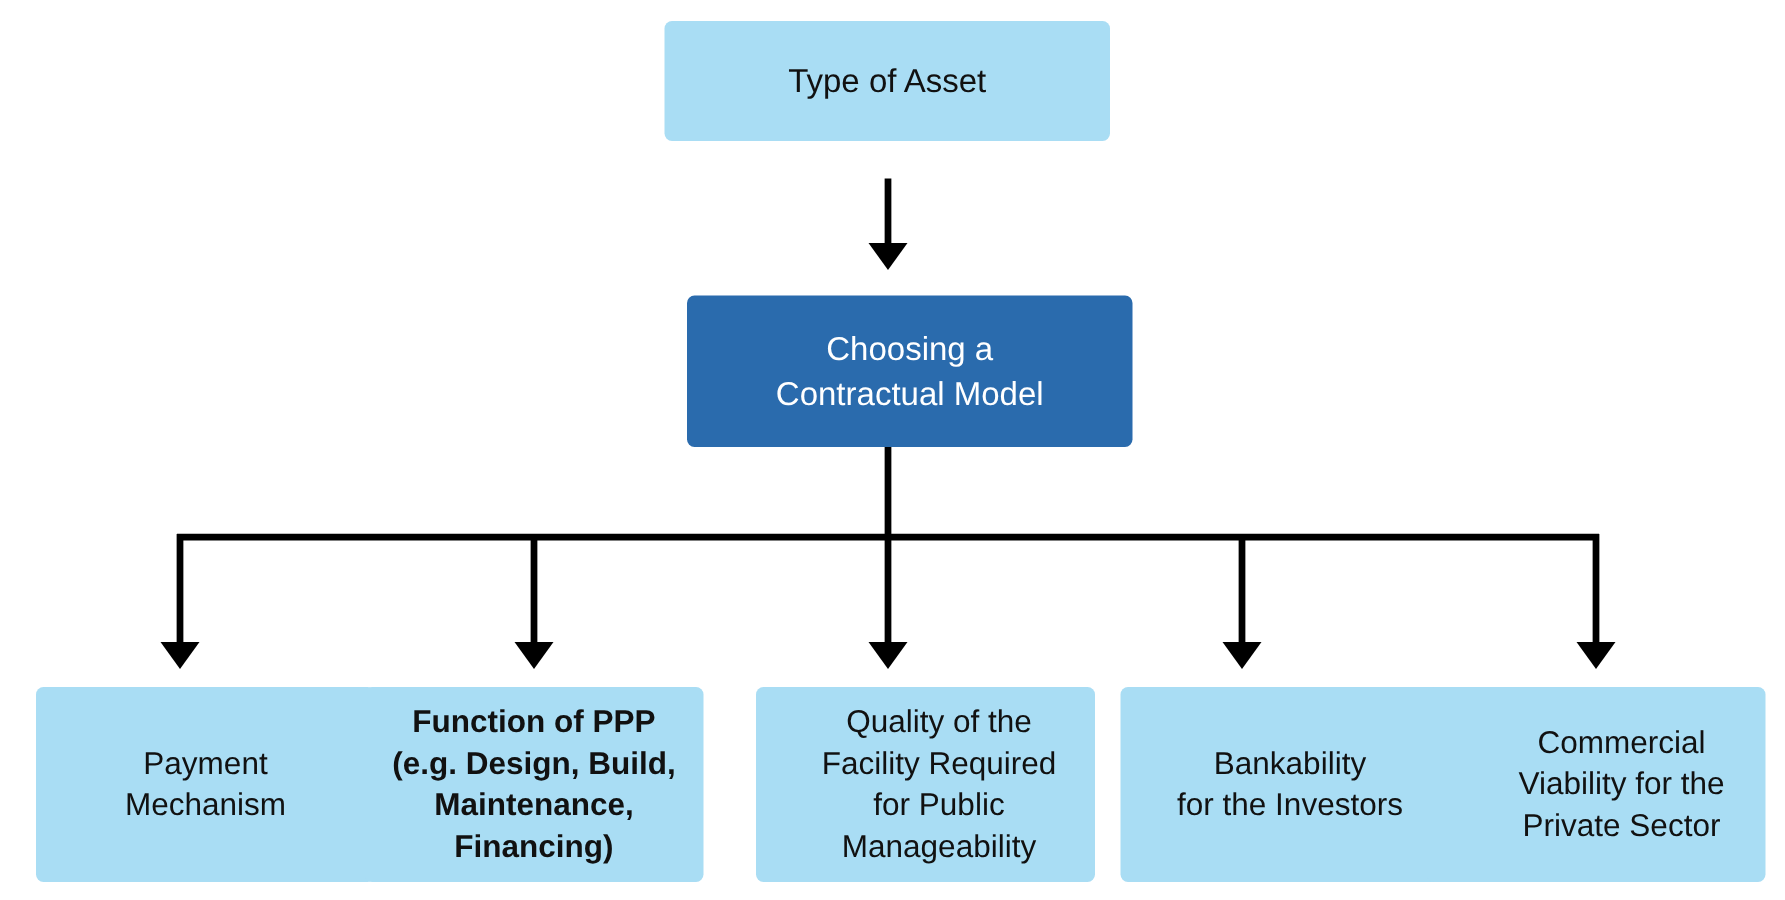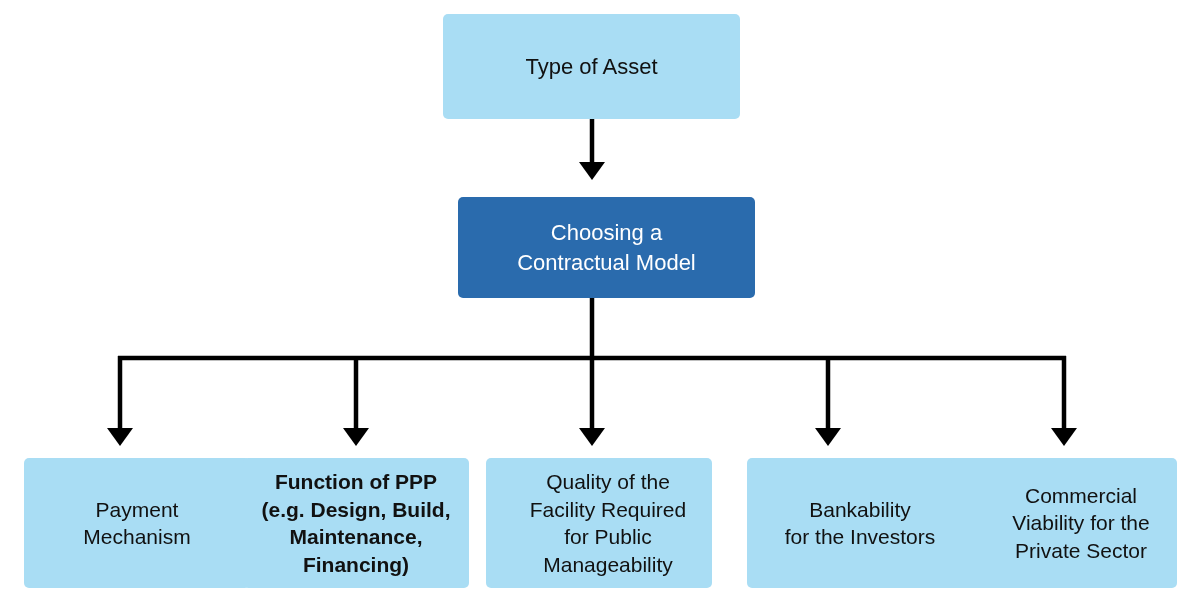--- a/index.html
+++ b/index.html
@@ -31,27 +31,27 @@
     box-sizing: border-box;
     padding: 4px 6px;
     z-index: 1;
   }
 
   .node-text { white-space: pre-line; }
 
   .light { background: #a9ddf4; color: #111111; }
   .dark  { background: #2a6bad; color: #ffffff; }
 
-  .root-box   { left: 443px; top: 14px;  width: 297px; height: 105px; font-size: 22px; line-height: 30px; }
+  .root-box   { left: 443px; top: 14px;  width: 297px; height: 80px; font-size: 22px; line-height: 30px; }
   .center-box { left: 458px; top: 197px; width: 297px; height: 101px; font-size: 22px; line-height: 30px; }
 
   .leaf { top: 458px; width: 226px; height: 130px; font-size: 21px; line-height: 27.5px; }
   .leaf-0 { left: 24px; }
   .leaf-1 { left: 243px; font-weight: bold; }
-  .leaf-2 { left: 486px; padding-left: 24px; }
+  .leaf-2 { left: 504px; padding-left: 24px; }
   .leaf-3 { left: 715px; margin-left: 32px; }
   .leaf-4 { left: 951px; padding-left: 40px; }
 </style>
 </head>
 <body>
 
 <div class="canvas">
 
   <svg class="connectors" viewBox="0 0 1190 600" xmlns="http://www.w3.org/2000/svg" aria-hidden="true">
     <g stroke="#000000" stroke-width="4.5" fill="none">

